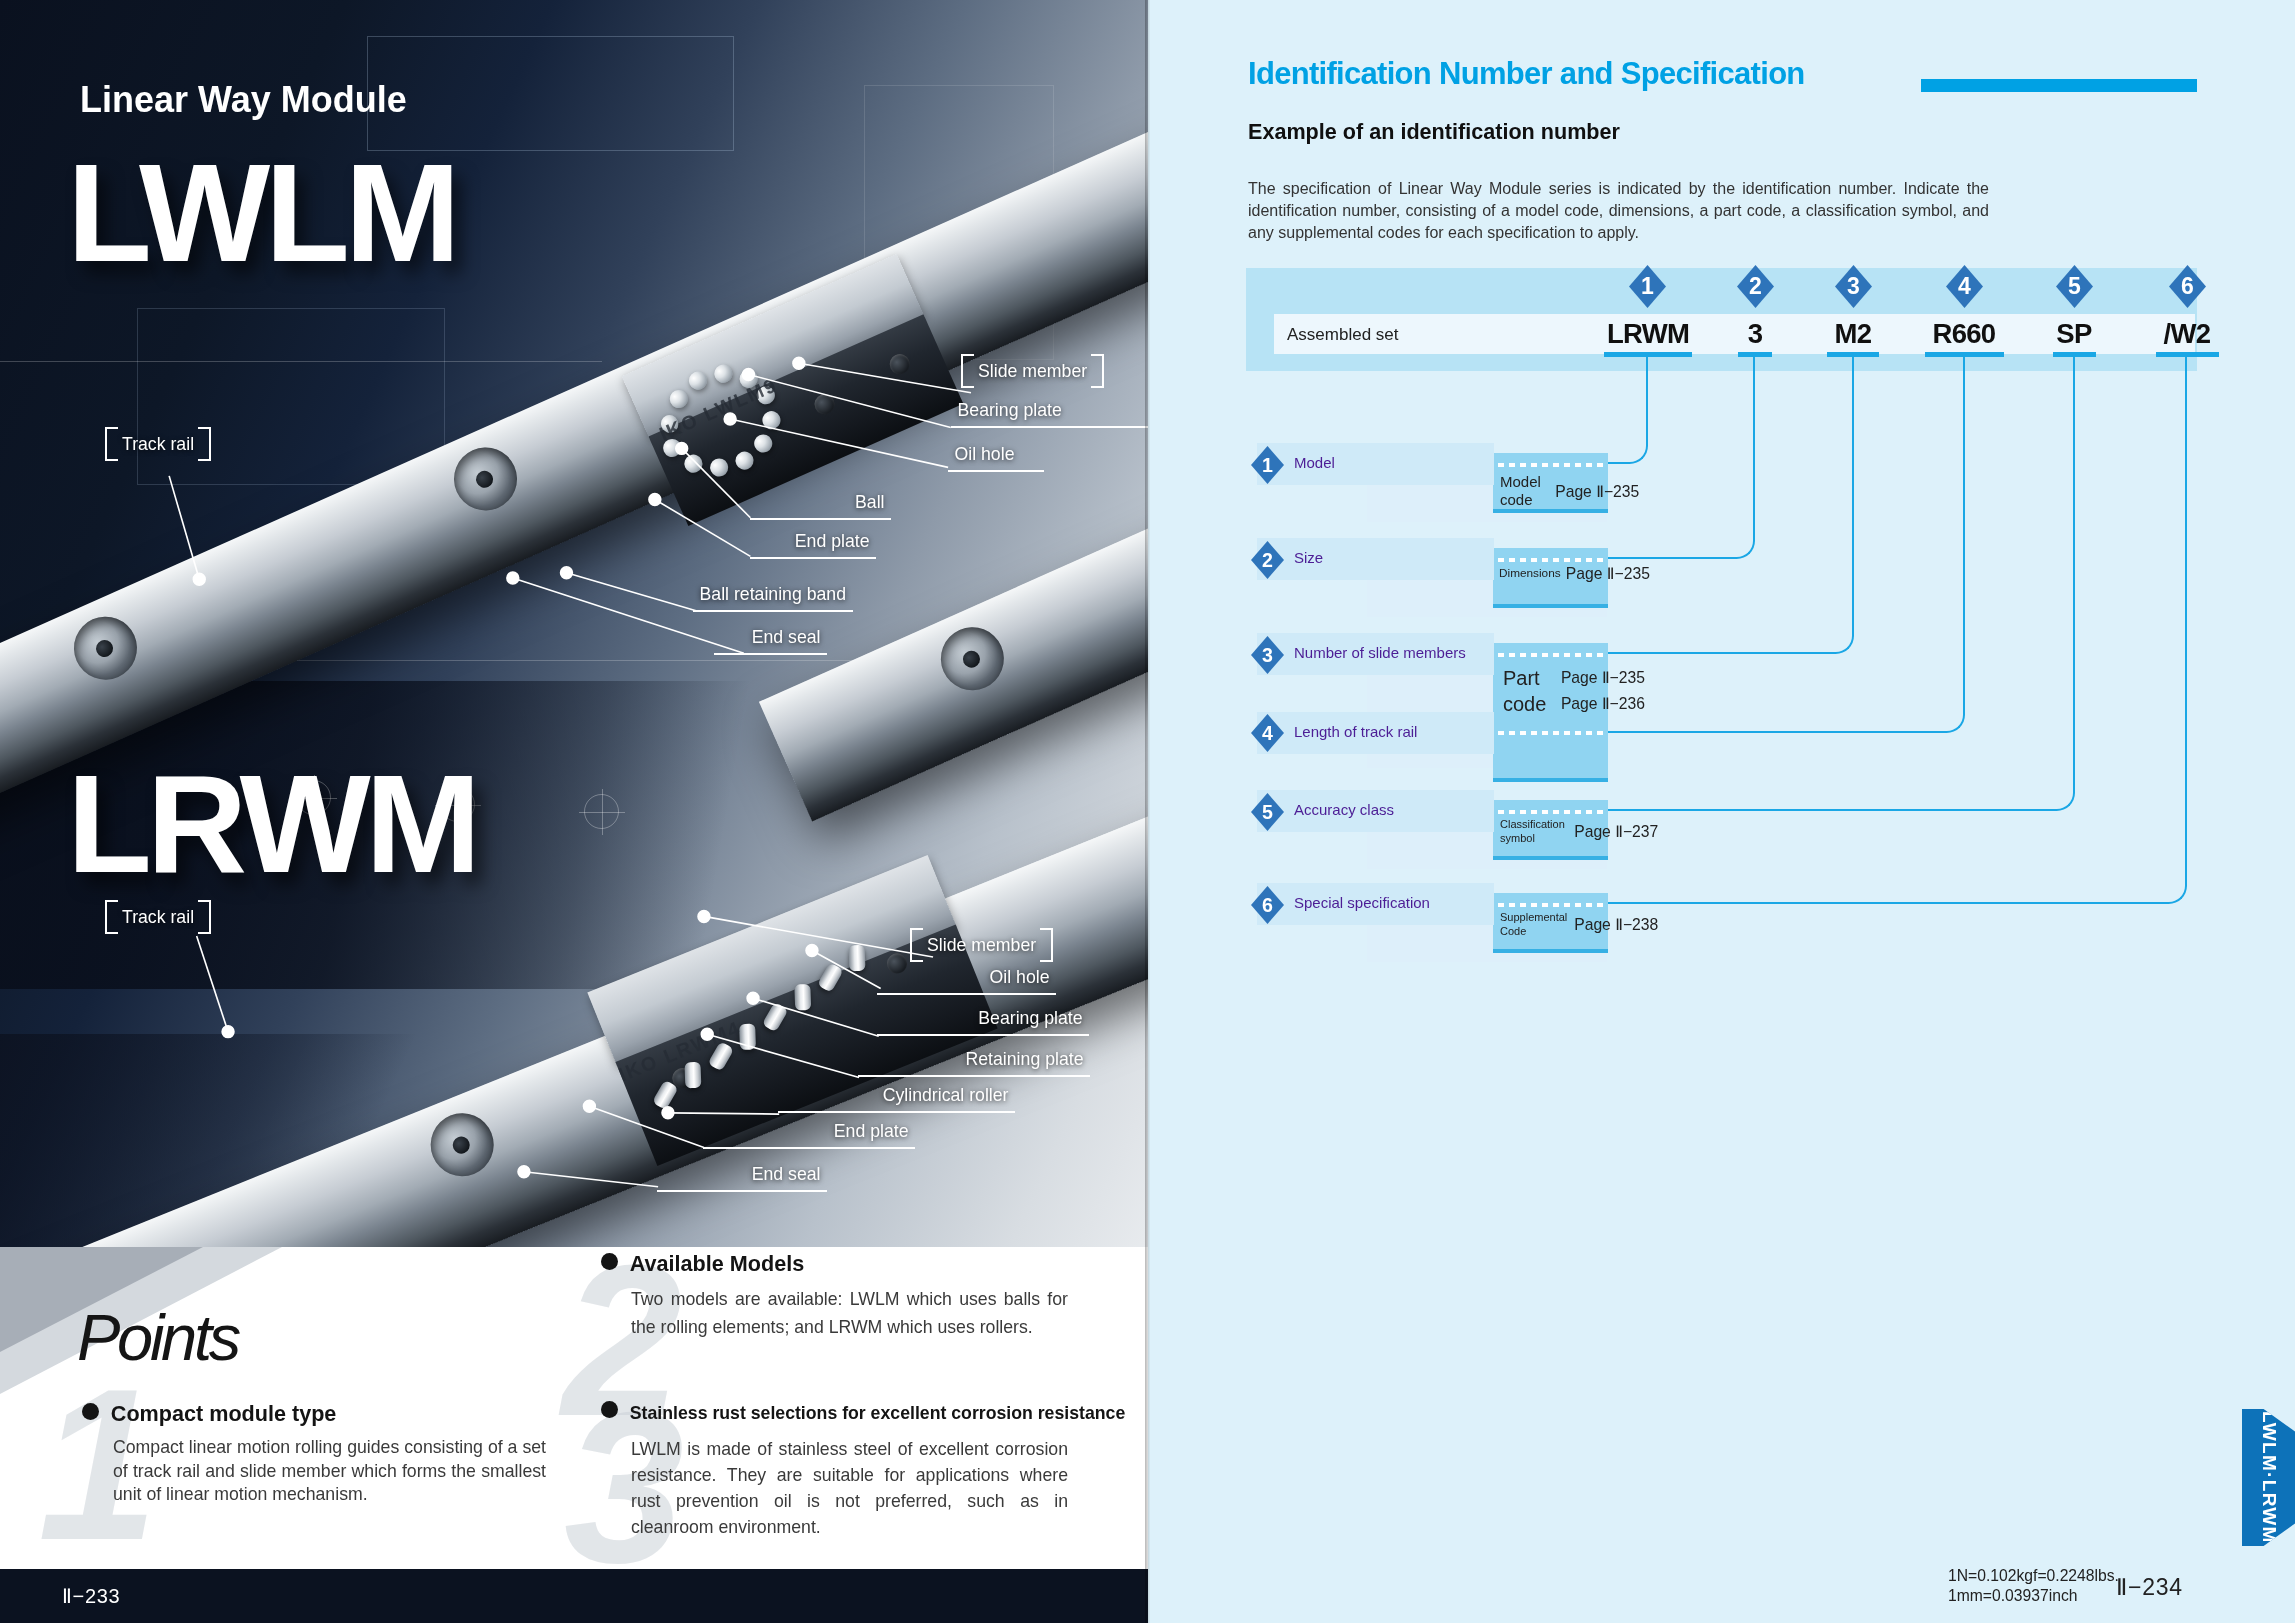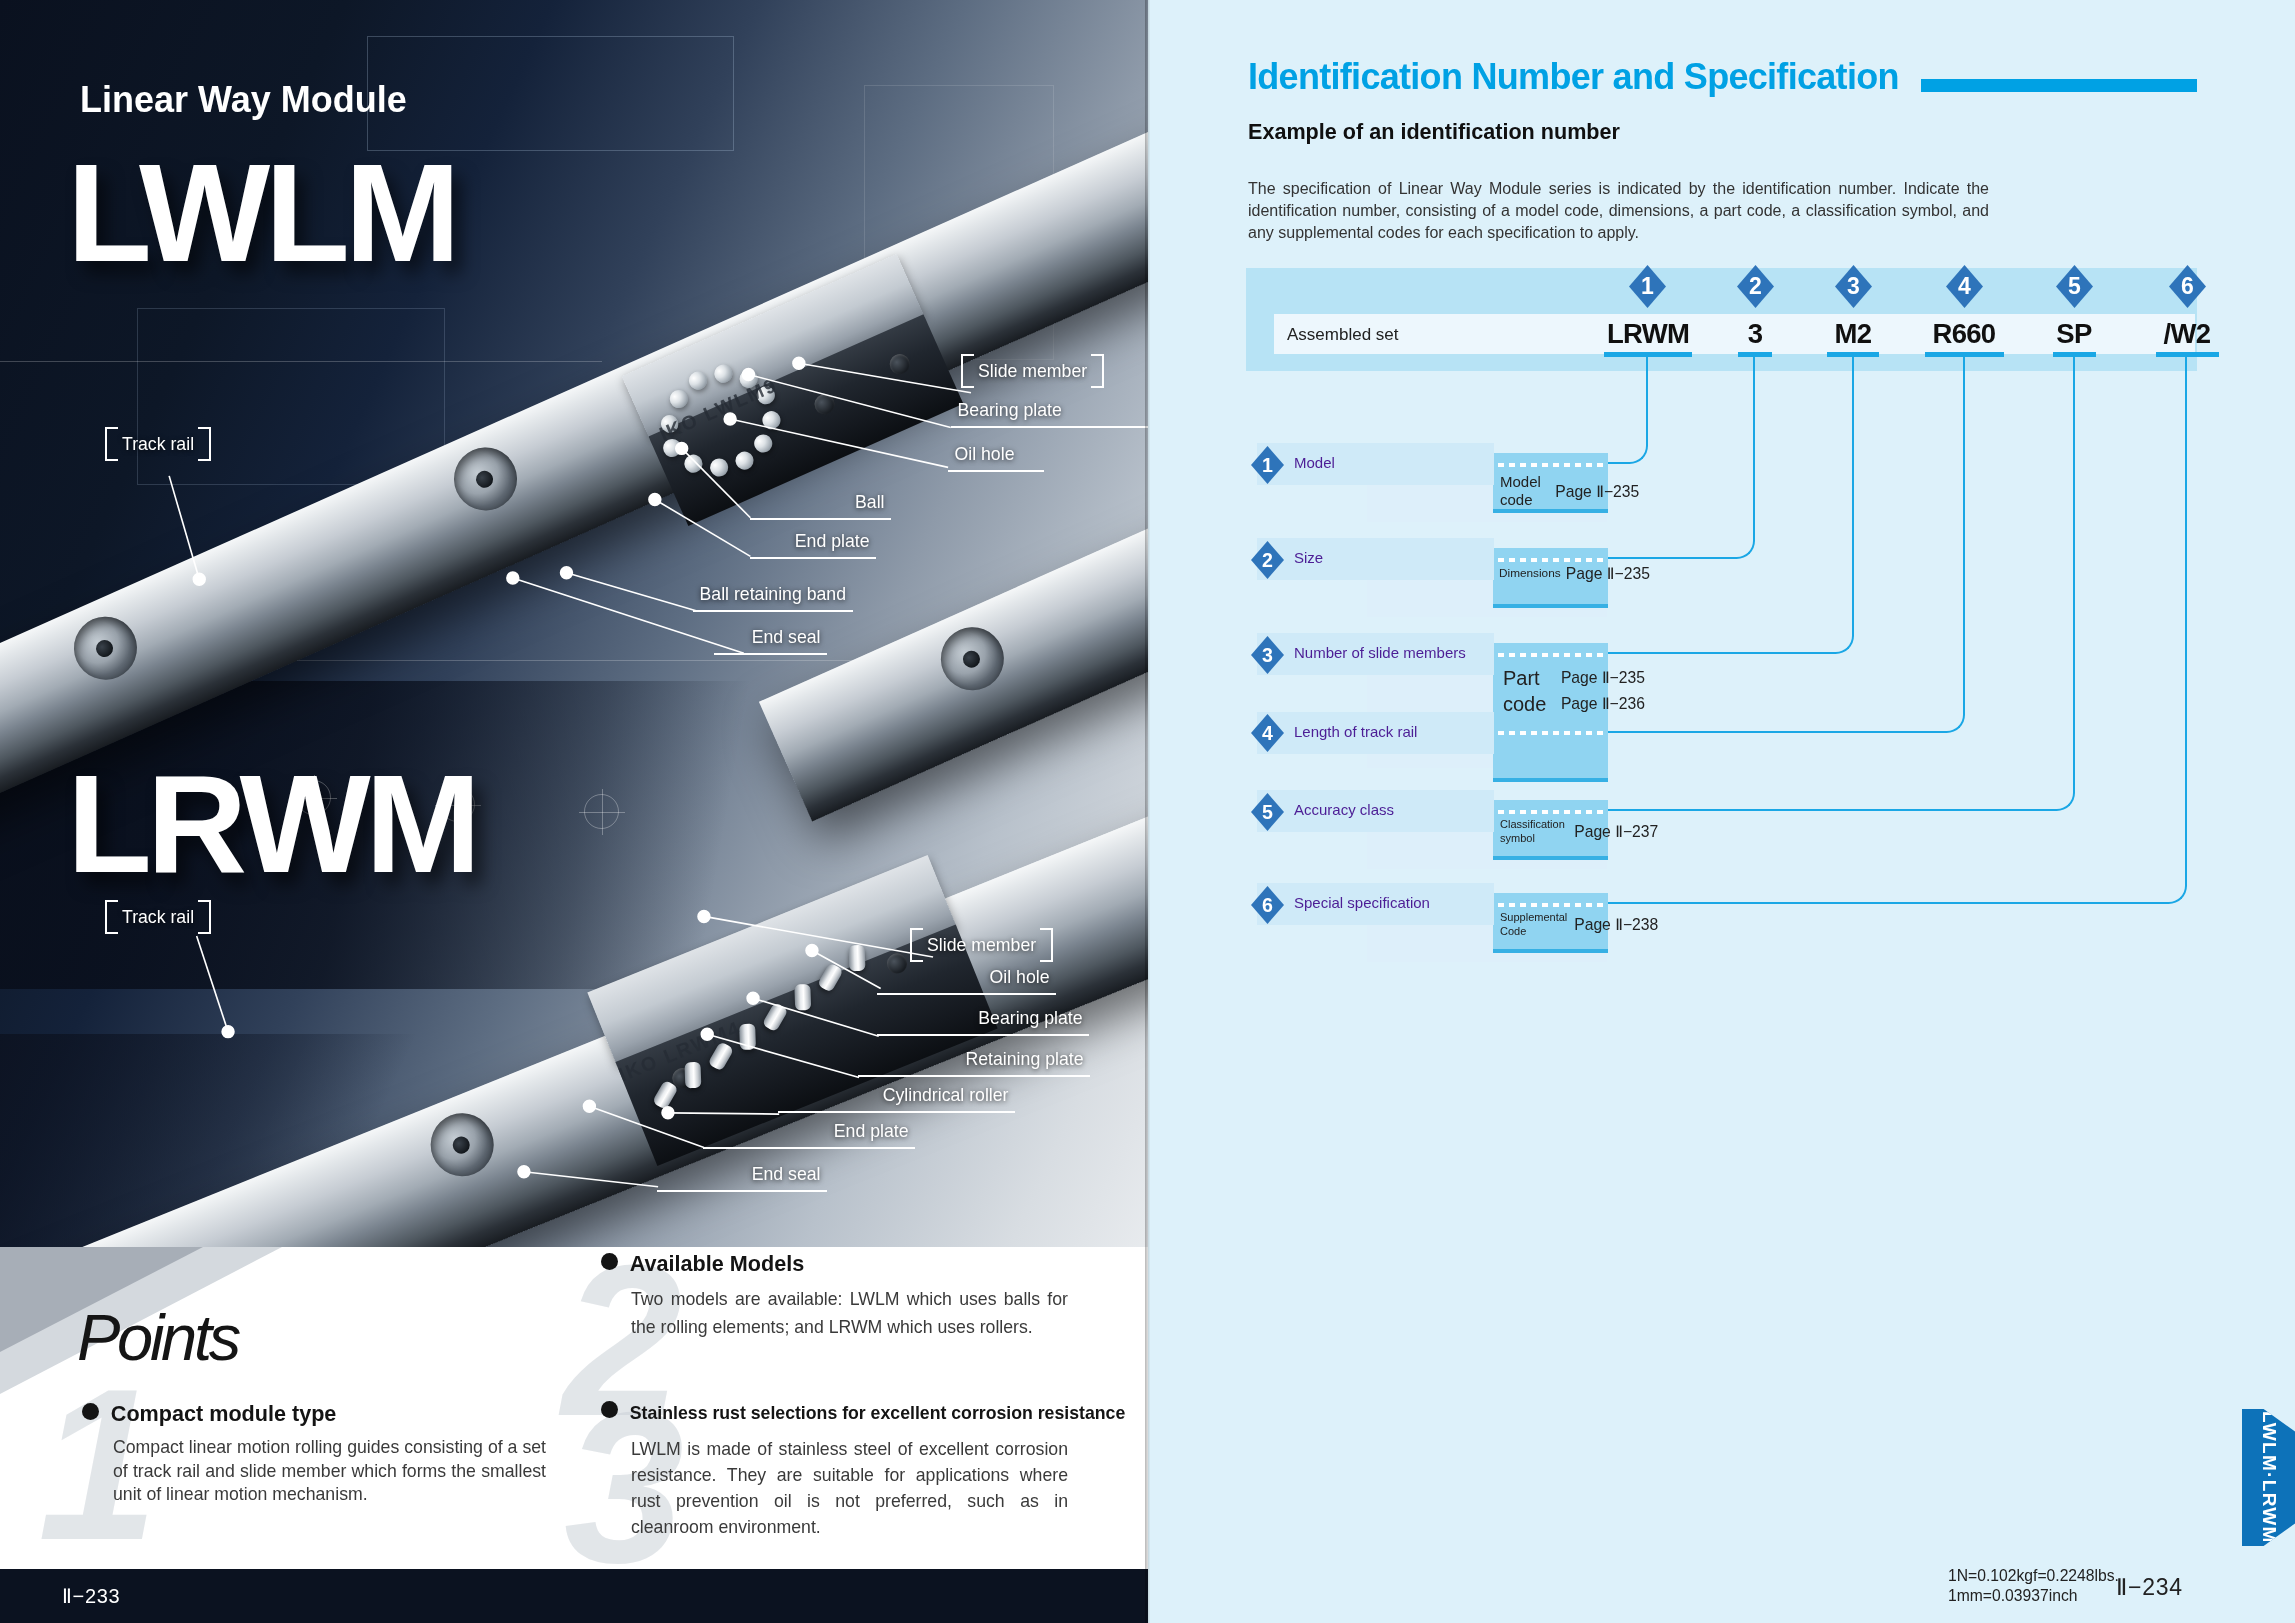--- a/index.html
+++ b/index.html
@@ -103,21 +103,21 @@
   .pt3-title { left:601px; top:1401px; font-size:17.7px; }
   .pt-body { position:absolute; z-index:2; color:#3a3a3a; font-size:17.7px; text-align:justify; }
   .pt1-body { left:113px; top:1436px; width:433px; line-height:23.6px; }
   .pt2-body { left:631px; top:1286px; width:437px; line-height:27.5px; }
   .pt3-body { left:631px; top:1436px; width:437px; line-height:26px; }
   .left-footer { position:absolute; left:0; top:1569px; width:1148px; height:54px; background:#0b1220; }
   .left-pageno { position:absolute; left:62px; top:1584px; color:#fff; font-size:20px; letter-spacing:0.7px; }
 
   
   .page-right { position:absolute; left:1148px; top:0; width:1148px; height:1623px; background:#ddf1fa; }
-  .r-heading { position:absolute; left:100px; top:56px; font-size:36px; font-weight:bold; letter-spacing:-0.7px; color:#00a1e4; white-space:nowrap; }
+  .r-heading { position:absolute; left:100px; top:56px; font-size:31px; font-weight:bold; letter-spacing:-0.7px; color:#00a1e4; white-space:nowrap; }
   .r-heading-bar { position:absolute; left:773px; top:79px; width:276px; height:13px; background:#00a1e4; }
   .r-subheading { position:absolute; left:100px; top:119px; font-size:21.6px; font-weight:bold; color:#101010; }
   .r-intro { position:absolute; left:100px; top:162px; width:741px; font-size:16px; line-height:22px; color:#333; text-align:justify;margin-top:16px; }
 
   .band { position:absolute; left:98px; top:268px; width:951px; height:103px; background:#b7e3f5; }
   .band-strip { position:absolute; left:126px; top:314px; width:921px; height:40px; background:#edf7fd; }
   .assembled-label { position:absolute; left:139px; top:325px; font-size:17px; color:#222; }
   .diamond { position:absolute; background:#2e74ba; clip-path:polygon(50% 0,100% 50%,50% 100%,0 50%);
     display:flex; align-items:center; justify-content:center; color:#fff; font-weight:bold; }
   .d-top { width:37px; height:43px; top:265px; font-size:23px; }

